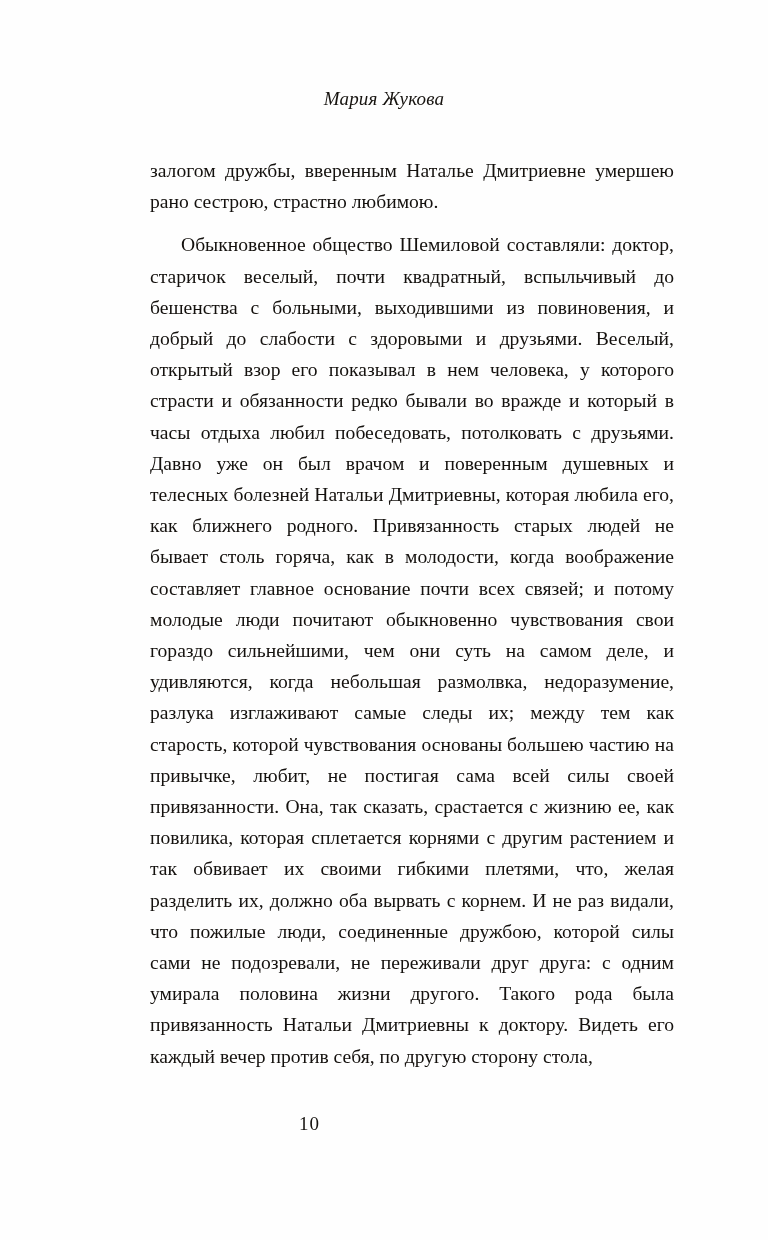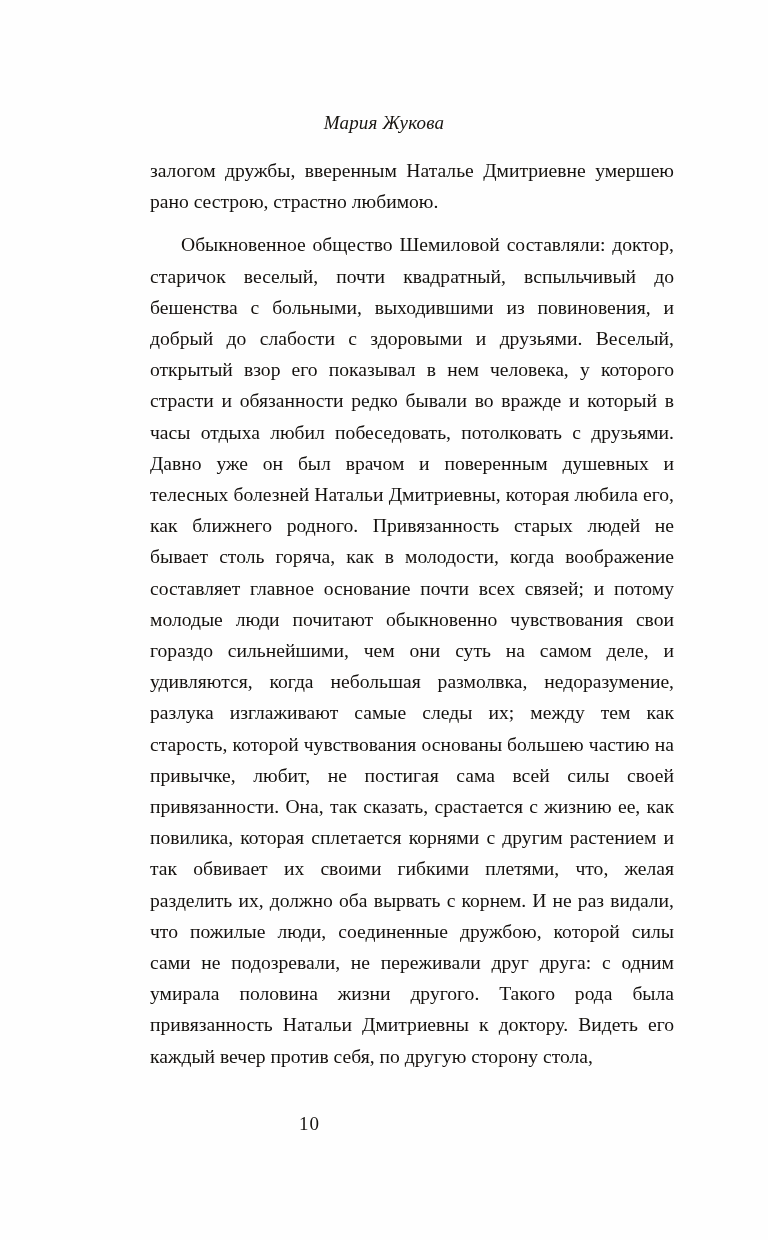--- a/index.html
+++ b/index.html
@@ -28,21 +28,20 @@
   .running-head {
     position: absolute;
     top: 88px;
     left: 0;
     width: 768px;
     text-align: center;
     font-style: italic;
     font-size: 19px;
     letter-spacing: 0.2px;
     color: #16130f;
-    margin-top: 24px;
   }
   .text-block {
     position: absolute;
     top: 143px;
     left: 138px;
     width: 548px;
     text-align: justify;
     text-justify: inter-word;
     font-size: 19.6px;
     line-height: 31.2px;

